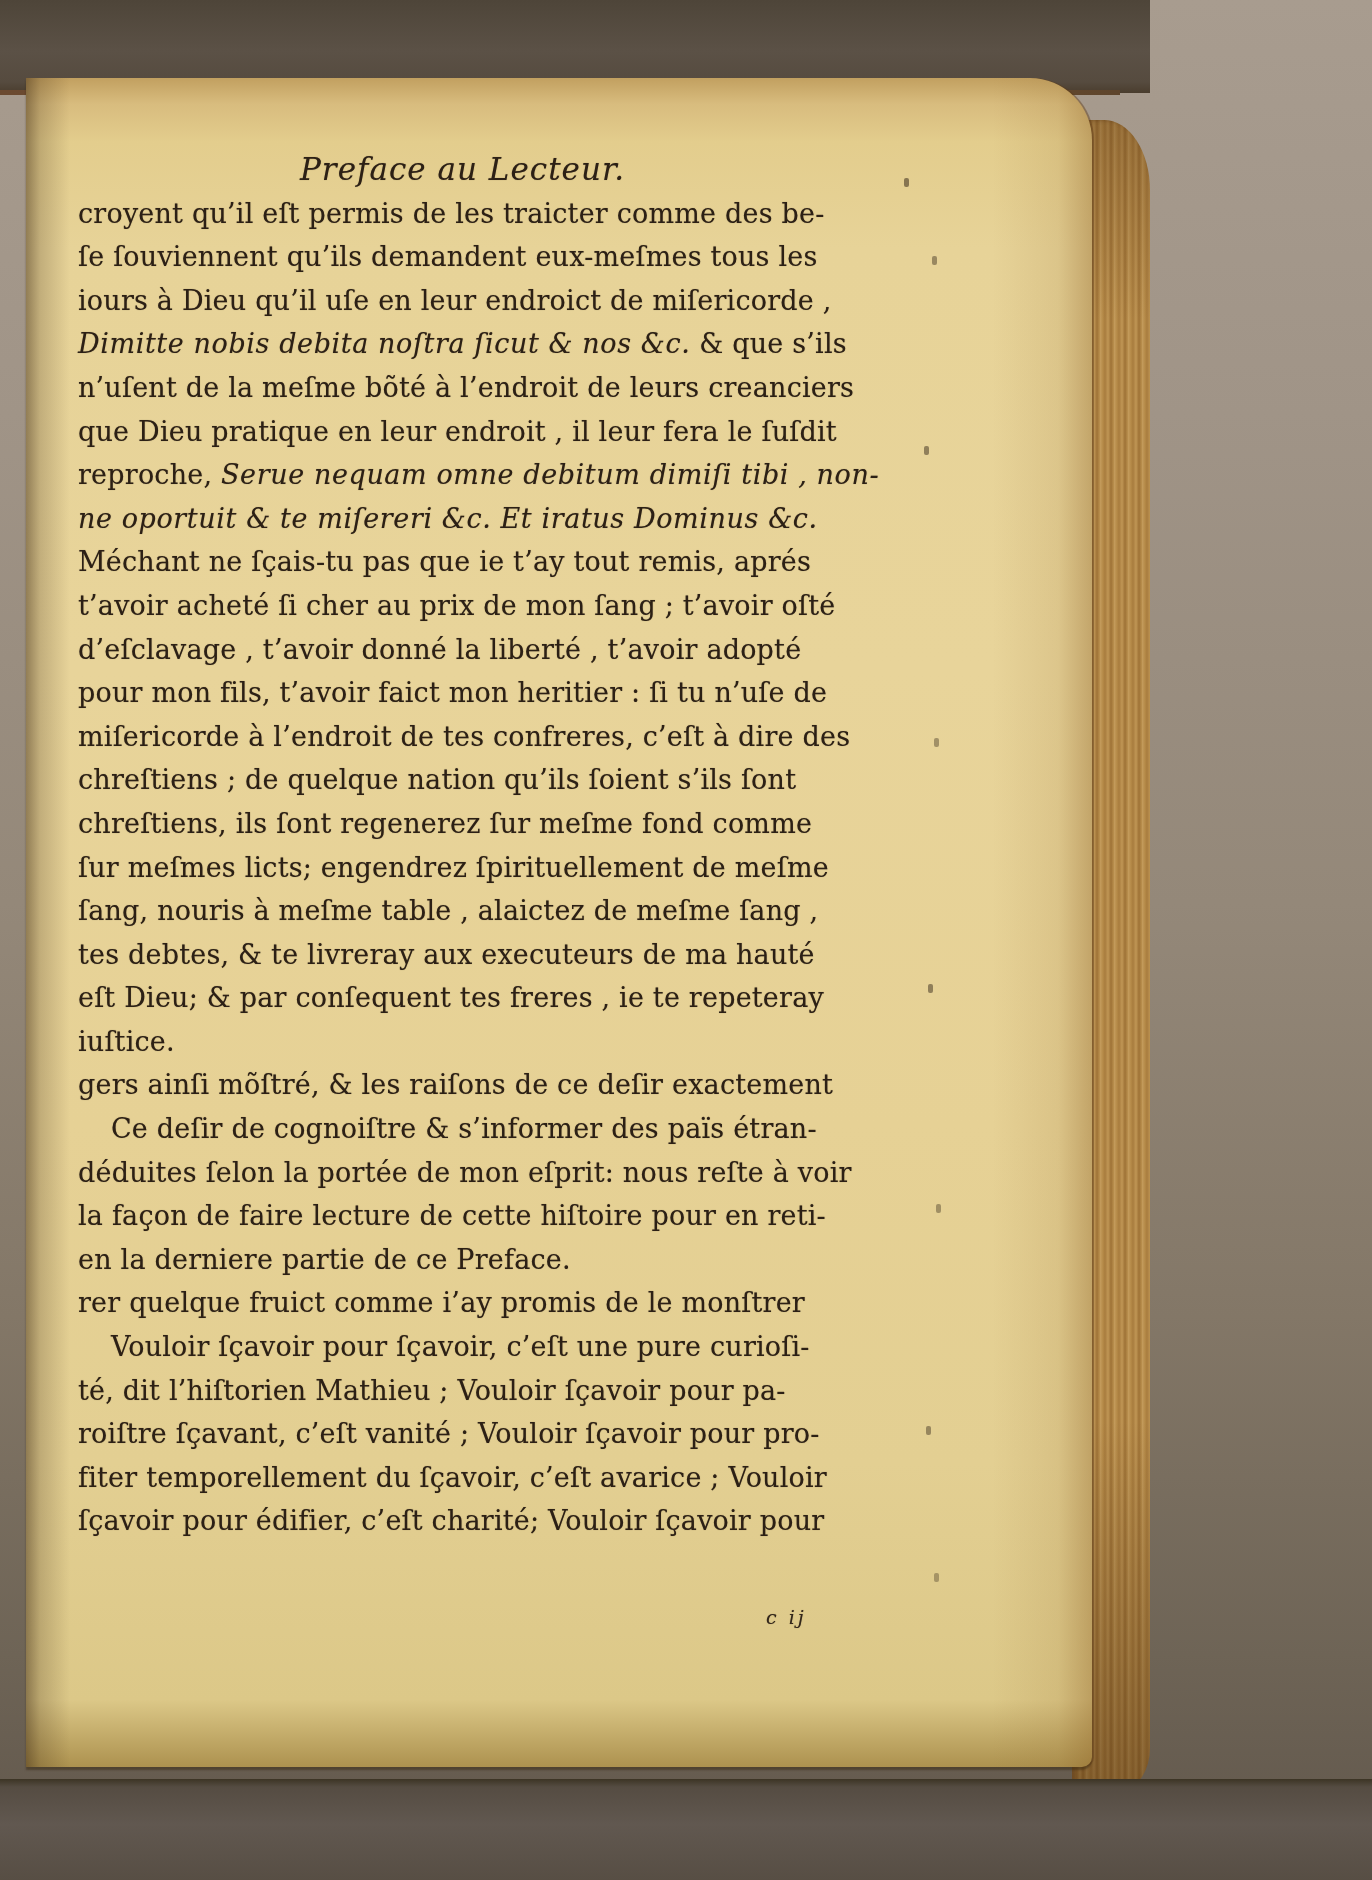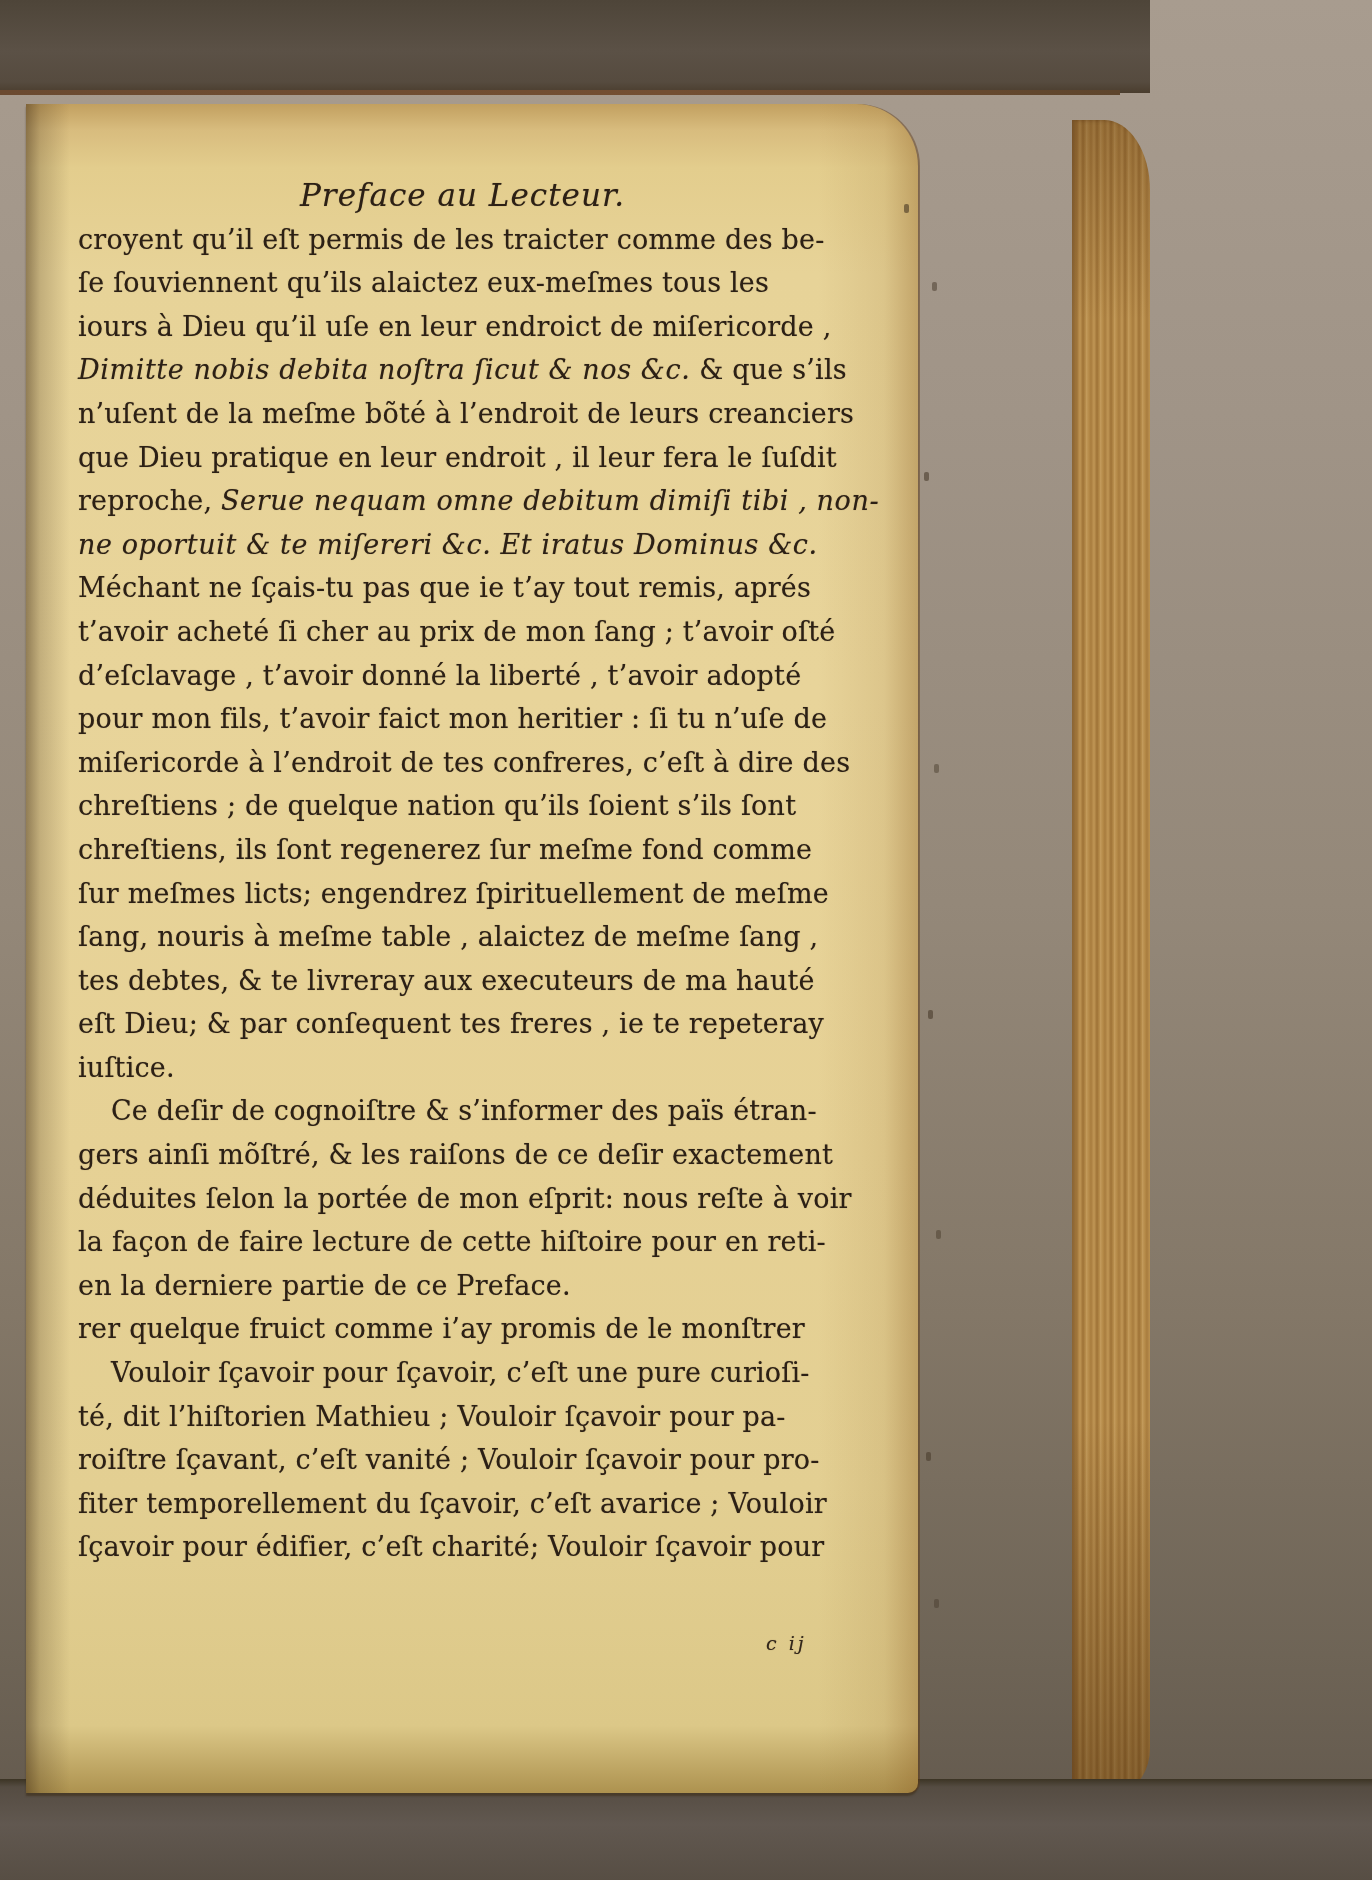--- a/index.html
+++ b/index.html
@@ -35,21 +35,21 @@
     background:
       linear-gradient(180deg,rgba(90,55,20,.35) 0%,rgba(0,0,0,0) 12%,rgba(0,0,0,0) 78%,rgba(70,40,10,.45) 100%),
       repeating-linear-gradient(90deg,
         #c59d5e 0px,#b58a48 3px,#a87c3e 5px,#c09655 8px,#9e7236 11px,#bb914f 14px),
       #b08343;
     border-radius:0 46px 26px 0 / 0 70px 40px 0;
     box-shadow:inset 3px 0 4px rgba(80,45,15,.55);
   }
   
   .page{
-    position:absolute;left:26px;top:104px;width:892px;height:1689px;
+    position:absolute;left:26px;top:78px;width:1066px;height:1689px;
     background:
       linear-gradient(90deg,rgba(60,40,18,.50) 0px,rgba(60,40,18,.22) 14px,rgba(60,40,18,0) 44px),
       linear-gradient(270deg,rgba(140,95,35,.40) 0px,rgba(150,110,50,.14) 34px,rgba(0,0,0,0) 100px),
       linear-gradient(180deg,#c2a060 0px,#d8bc7e 26px,#e3cd8d 64px,#e7d398 170px,#e8d49a 35%,#e6d195 62%,#e3cf92 82%,#dcc888 96%,#ad924f 100%),
       #e6d193;
     border-top-right-radius:62px;
     border-bottom-right-radius:10px;
     box-shadow:2px 0 0 rgba(95,60,25,.45), 0 3px 2px rgba(55,40,15,.5);
   }
   
@@ -98,41 +98,41 @@
   <div class="fore-edge"></div>
   <div class="bottom-band"></div>
 
   <div class="page">
     <div class="edge-marks"></div>
 
     <div class="text">
       <div class="header">Preface au Lecteur.</div>
       <div>
           <div class="line"><span>croyent qu’il eſt permis de les traicter comme des be-</span></div>
-          <div class="line"><span>ſe ſouviennent qu’ils alaictez eux-meſmes tous les</span></div>
+          <div class="line"><span>ſe ſouviennent qu’ils demandent eux-meſmes tous les</span></div>
           <div class="line"><span>iours à Dieu qu’il uſe en leur endroict de miſericorde ,</span></div>
           <div class="line"><span class="it">Dimitte nobis debita noſtra ſicut &amp; nos &amp;c.</span><span>  &amp; que s’ils</span></div>
           <div class="line"><span>n’uſent de la meſme bõté à l’endroit de leurs creanciers</span></div>
           <div class="line"><span>que Dieu pratique en leur endroit , il leur fera le ſuſdit</span></div>
           <div class="line"><span>reproche, </span><span class="it">Serue nequam omne debitum dimiſi tibi , non-</span></div>
           <div class="line"><span class="it">ne oportuit &amp; te miſereri &amp;c. Et iratus Dominus &amp;c.</span></div>
           <div class="line"><span>Méchant ne ſçais-tu pas que ie t’ay tout remis, aprés</span></div>
           <div class="line"><span>t’avoir acheté ſi cher au prix de mon ſang ; t’avoir oſté</span></div>
           <div class="line"><span>d’eſclavage , t’avoir donné  la liberté , t’avoir adopté</span></div>
           <div class="line"><span>pour mon fils, t’avoir faict mon heritier : ſi tu n’uſe de</span></div>
           <div class="line"><span>miſericorde à l’endroit de tes confreres, c’eſt à dire des</span></div>
           <div class="line"><span>chreſtiens ;  de quelque nation qu’ils ſoient s’ils ſont</span></div>
           <div class="line"><span>chreſtiens, ils ſont regenerez ſur meſme fond comme</span></div>
           <div class="line"><span>ſur meſmes licts; engendrez ſpirituellement de meſme</span></div>
           <div class="line"><span>ſang, nouris à meſme table , alaictez de meſme ſang ,</span></div>
           <div class="line"><span>tes debtes, &amp; te livreray aux executeurs de ma  hauté</span></div>
           <div class="line"><span>eſt Dieu; &amp;  par conſequent tes freres , ie te repeteray</span></div>
           <div class="line"><span>iuſtice.</span></div>
+          <div class="line"><span>gers ainſi mõſtré, &amp; les raiſons de ce deſir exactement</span></div>
           <div class="line indent"><span>Ce deſir de cognoiſtre &amp; s’informer des païs étran-</span></div>
-          <div class="line"><span>gers ainſi mõſtré, &amp; les raiſons de ce deſir exactement</span></div>
           <div class="line"><span>déduites ſelon la portée de mon eſprit: nous reſte à voir</span></div>
           <div class="line"><span>la façon de faire lecture de cette hiſtoire pour en reti-</span></div>
           <div class="line"><span>en la derniere partie de ce Preface.</span></div>
           <div class="line"><span>rer quelque fruict comme i’ay promis de le monſtrer</span></div>
           <div class="line indent"><span>Vouloir ſçavoir pour ſçavoir, c’eſt une pure curioſi-</span></div>
           <div class="line"><span>té, dit l’hiſtorien Mathieu ; Vouloir ſçavoir pour pa-</span></div>
           <div class="line"><span>roiſtre ſçavant, c’eſt vanité ; Vouloir ſçavoir pour pro-</span></div>
           <div class="line"><span>fiter temporellement du ſçavoir, c’eſt avarice ; Vouloir</span></div>
           <div class="line"><span>ſçavoir pour édifier, c’eſt charité; Vouloir ſçavoir pour</span></div>
         </div>

